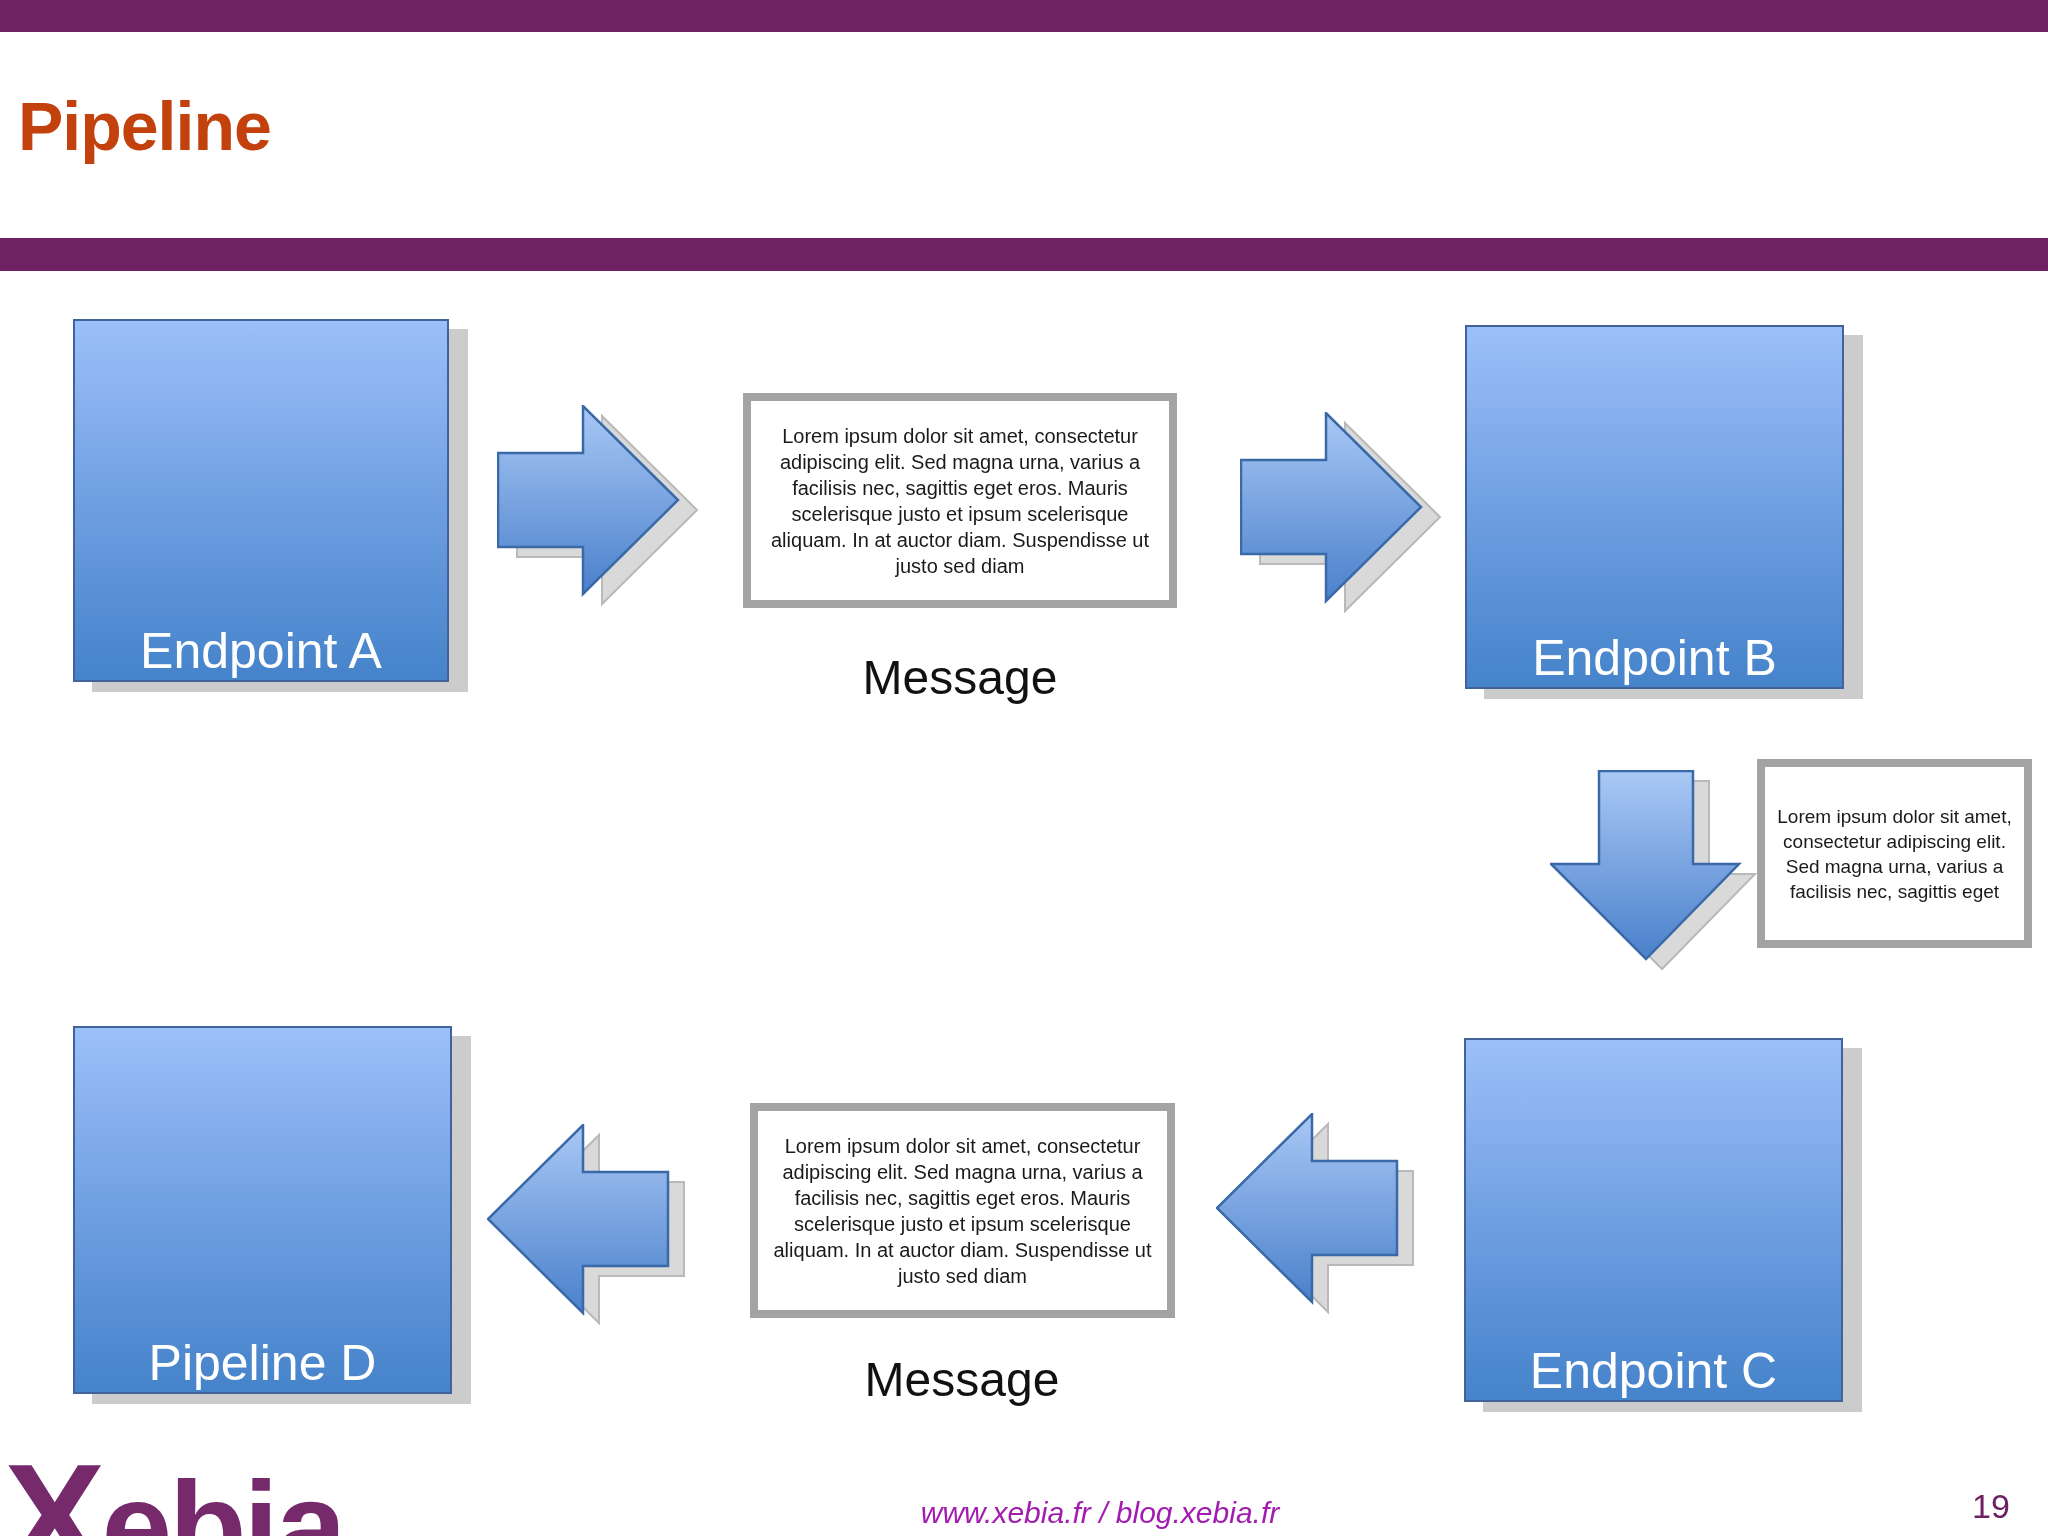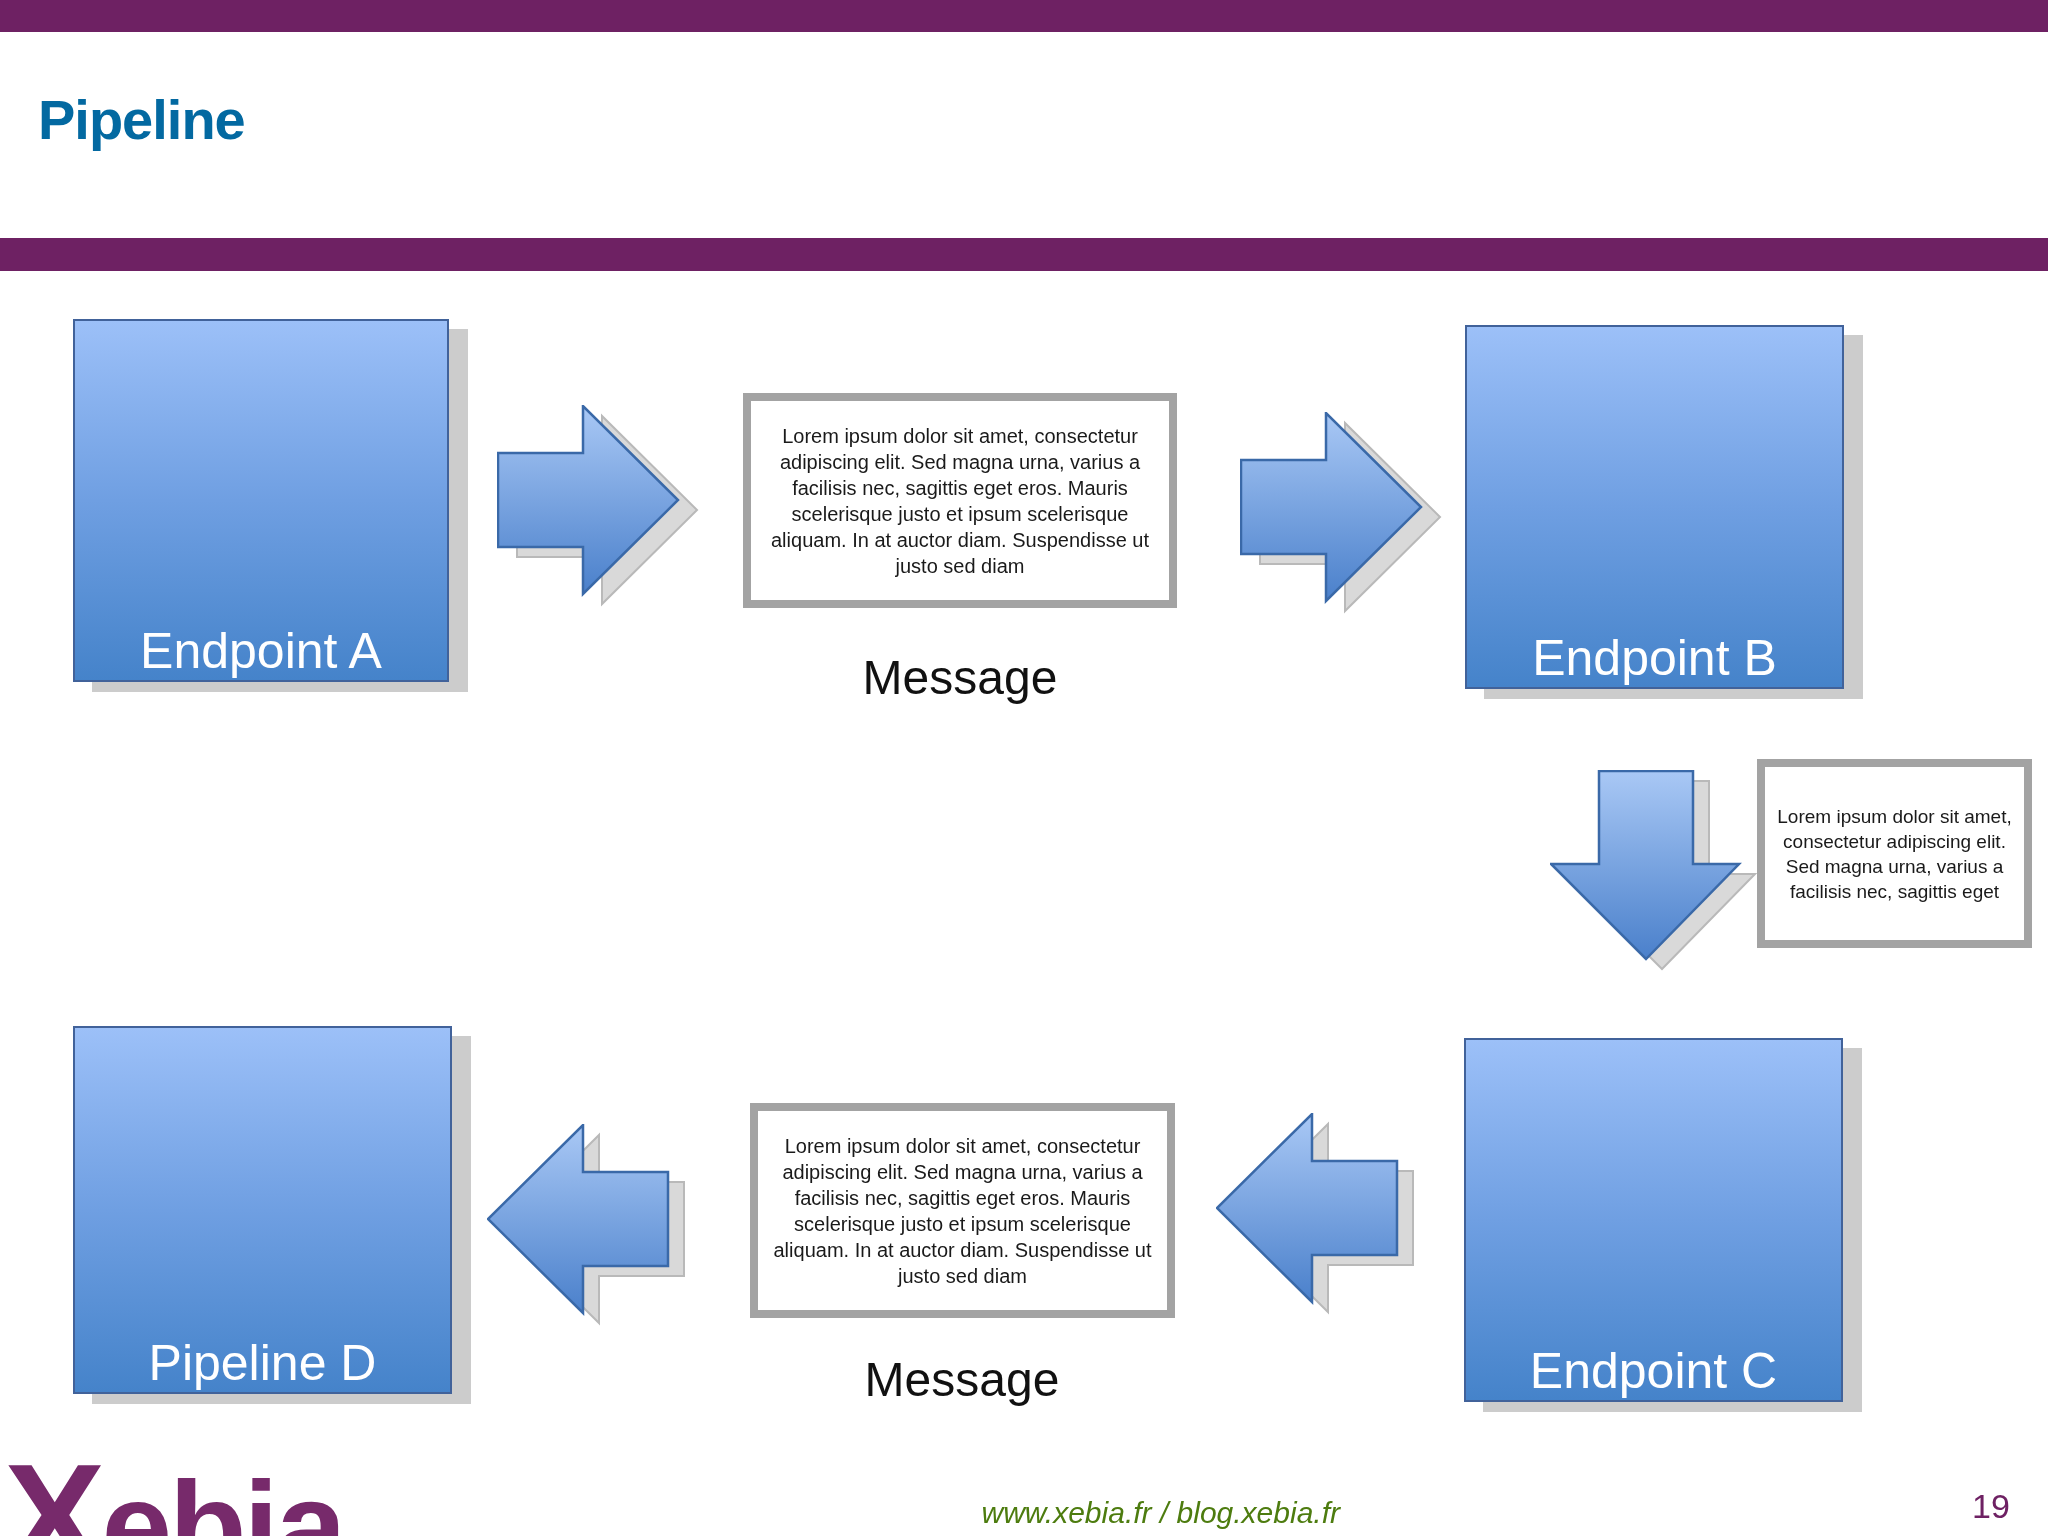--- a/index.html
+++ b/index.html
@@ -7,22 +7,22 @@
     width:2048px;height:1536px;position:relative;overflow:hidden;
     background:#ffffff;
     font-family:"Liberation Sans", sans-serif;
   }
 
   
   .bar{position:absolute;left:0;width:2048px;background:#6e2163;}
   .bar.top{top:0;height:32px;}
   .bar.divider{top:238px;height:33px;}
   .slide-title{
-    position:absolute;left:38px;top:92px;
-    font-size:56px;font-weight:bold;color:#0369a1;
+    position:absolute;left:18px;top:92px;
+    font-size:68px;font-weight:bold;color:#c2410c;
     letter-spacing:-1px;line-height:1.0;
   }
 
   
   .endpoint{
     position:absolute;
     background:linear-gradient(180deg,#9cc0f8 0%,#6f9fe2 50%,#4583ca 100%);
     border:2px solid #41629a;
     box-shadow:19px 10px 0 #cccccc;
     display:flex;align-items:flex-end;justify-content:center;
@@ -62,22 +62,22 @@
   
   .logo{
     position:absolute;left:4px;top:1441px;
     display:flex;align-items:baseline;
     color:#772a6b;font-weight:bold;line-height:1.0;
   }
   .logo .logo-x{font-size:152px;letter-spacing:-4px;}
   .logo .logo-rest{font-size:127px;letter-spacing:-3px;margin-left:0px;}
   .footer-url{
     position:absolute;left:860px;top:1496px;width:480px;
-    text-align:right;font-style:italic;
-    font-size:30px;color:#4d7c0f;
+    text-align:center;font-style:italic;
+    font-size:30px;color:#a21caf;
   }
   .page-number{
     position:absolute;left:1972px;top:1487px;width:60px;
     font-size:34px;font-weight:normal;color:#6e2163;
   }
 </style>
 </head>
 <body>
 
 <div class="bar top"></div>

